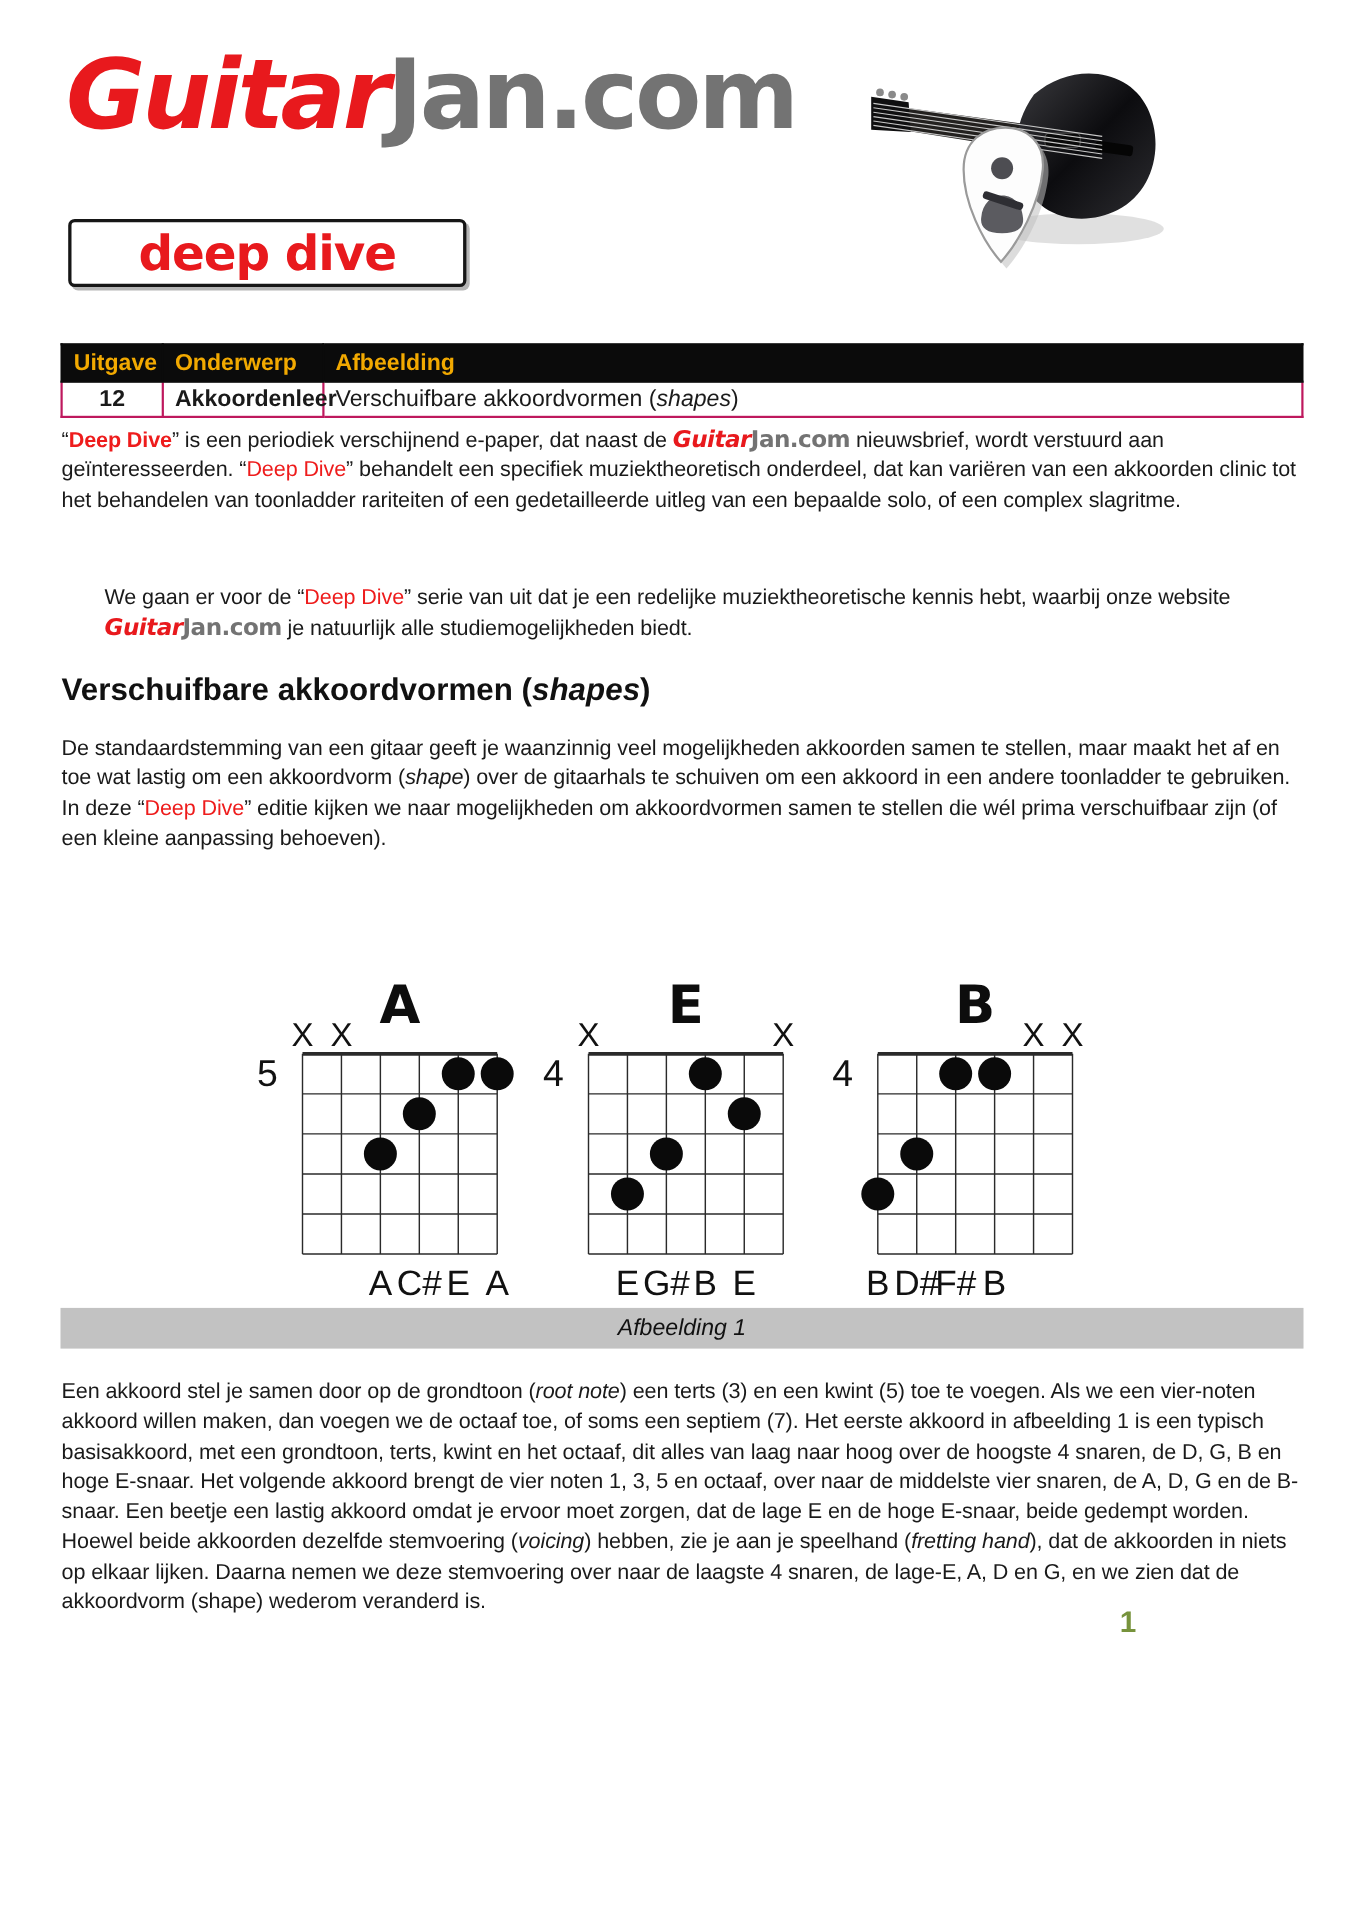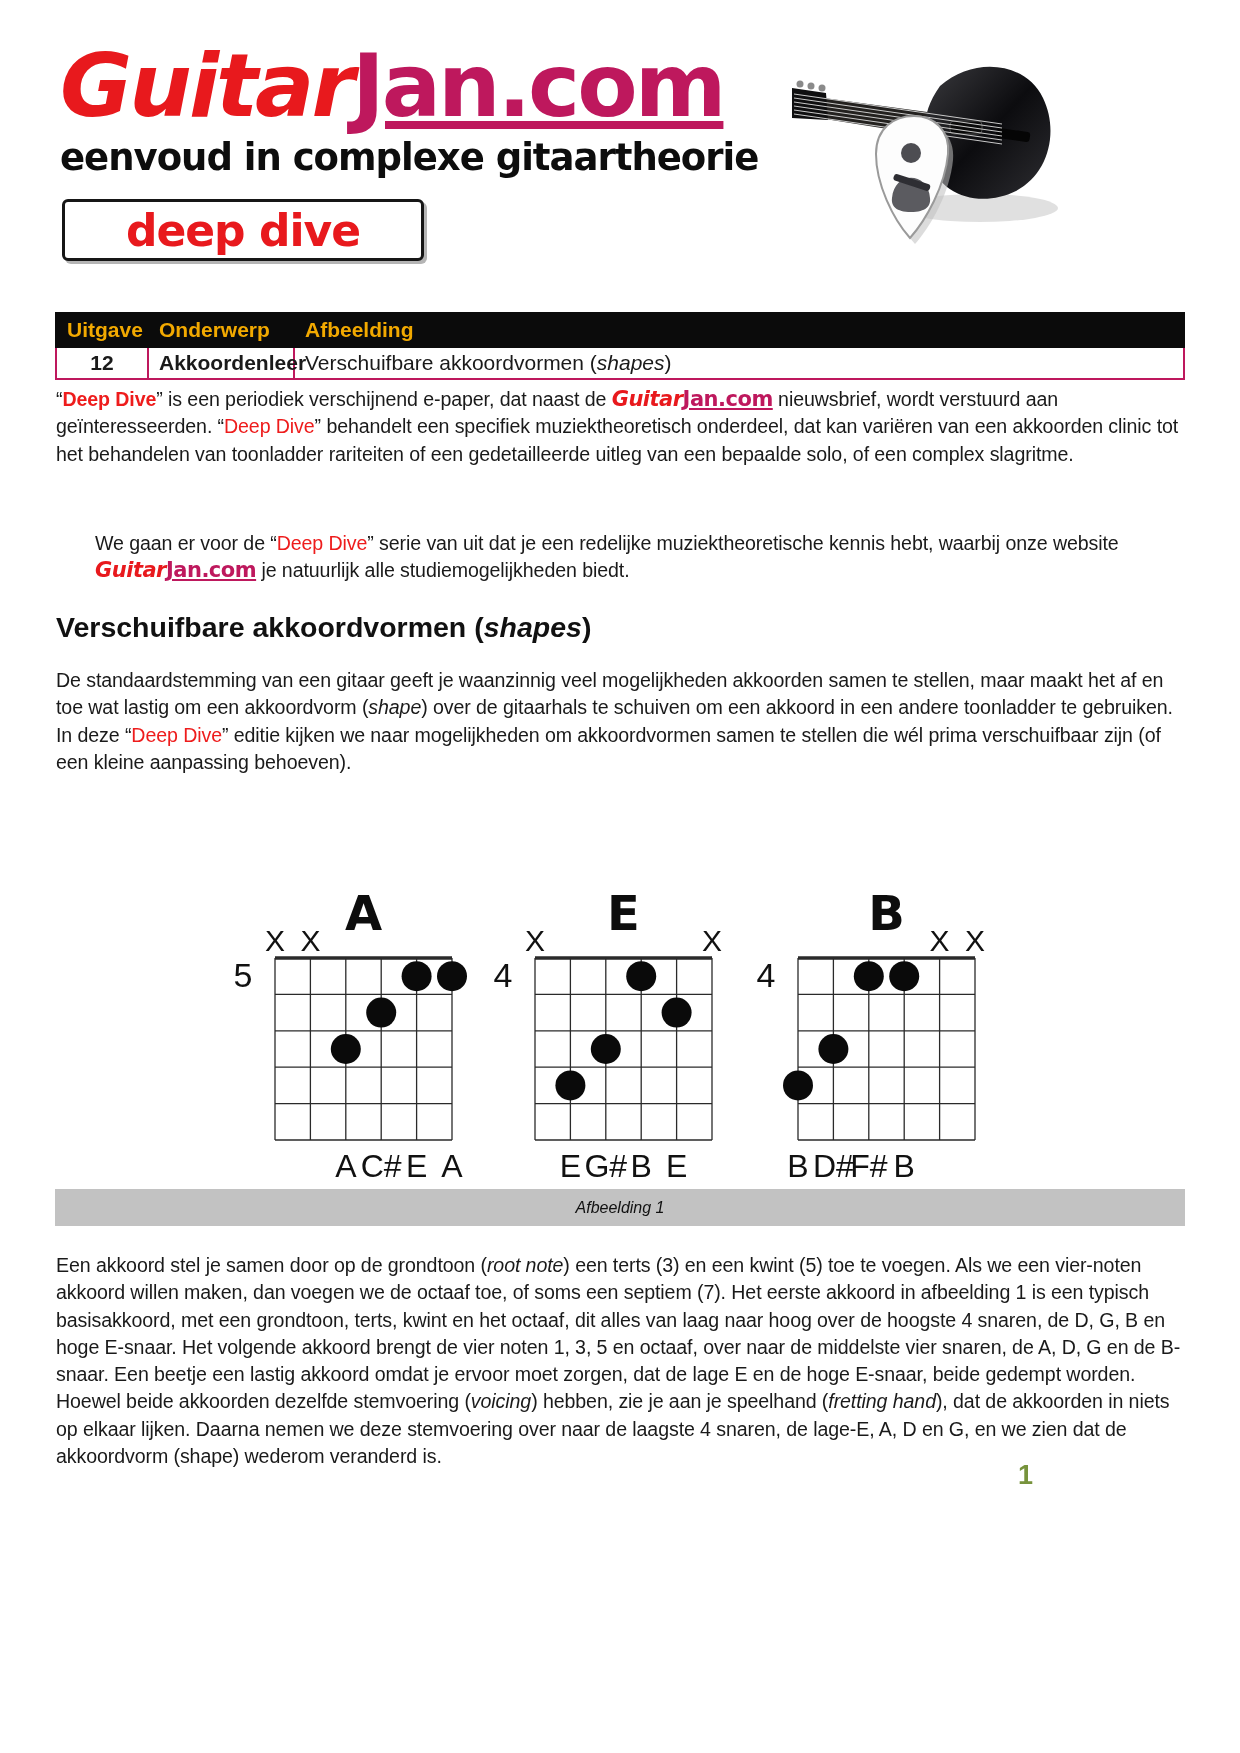--- a/index.html
+++ b/index.html
@@ -8,21 +8,21 @@
   }
   html,body{margin:0;padding:0;background:#fff;}
   .page{position:relative;width:1240px;height:1753px;background:#fff;overflow:hidden;
         font-family:"Liberation Sans",sans-serif;color:var(--ink);}
   .logo-font{font-family:"DejaVu Sans",sans-serif;font-weight:bold;}
 
   
   .masthead{position:absolute;left:60px;top:42px;}
   .logo-main{font-size:88px;line-height:1;letter-spacing:-3px;white-space:nowrap;}
   .logo-red{color:var(--logo-red);font-style:italic;}
-  .logo-black{color:#be185d;text-decoration:underline;}
+  .logo-black{color:#737373;}
   .tagline{font-size:37px;letter-spacing:-1px;color:#0d0d0d;margin-top:6px;white-space:nowrap;}
   .badge-box{position:absolute;left:62px;top:199px;width:356px;height:56px;background:#fff;
              border:3px solid #161616;border-radius:6px;box-shadow:3px 3px 0 #b5b5b5;
              display:flex;align-items:center;justify-content:center;}
   .badge-text{font-size:44px;letter-spacing:-1px;color:var(--logo-red);}
   .guitar-art{position:absolute;left:790px;top:28px;}
 
   
   .info-table{position:absolute;left:55px;top:312px;width:1130px;border-collapse:collapse;
               font-size:21px;table-layout:fixed;}
@@ -52,35 +52,34 @@
   
   .figure{position:absolute;left:0;top:878px;width:1240px;height:312px;}
   .chord-svg{position:absolute;top:0;}
   #dg0{left:215px;} #dg1{left:475px;} #dg2{left:738px;}
   .dg-title{font-family:"DejaVu Sans",sans-serif;font-weight:bold;font-size:48px;fill:#0d0d0d;}
   .dg-x{font-size:30px;fill:#111;font-weight:500;}
   .dg-fret{font-size:34px;fill:#111;}
   .dg-note{font-size:32px;fill:#111;}
   .caption-bar{position:absolute;left:55px;top:1189px;width:1130px;height:37px;
                background:var(--caption-gray);display:flex;align-items:center;justify-content:center;
-               font-size:16px;font-style:italic;color:#111;}
+               font-size:21px;font-style:italic;color:#111;}
 
   .page-number{position:absolute;left:1018px;top:1460px;font-size:27px;font-weight:bold;
                color:var(--page-green);}
 </style>
 </head>
 <body>
 
 <div class="page">
 
   <header class="masthead">
     <div class="logo-main logo-font">
       <span class="logo-red">Guitar</span><span class="logo-black">Jan.com</span>
     </div>
-    <div class="tagline logo-font">eenvoud in complexe gitaartheorie</div>
   </header>
 
   <div class="badge-box">
     <span class="badge-text logo-font">deep dive</span>
   </div>
 
   <svg class="guitar-art" width="270" height="250" viewBox="0 0 270 250">
     <defs>
       <linearGradient id="gb" x1="0" y1="0" x2="1" y2="1">
         <stop offset="0" stop-color="#3a3a3e"></stop>

